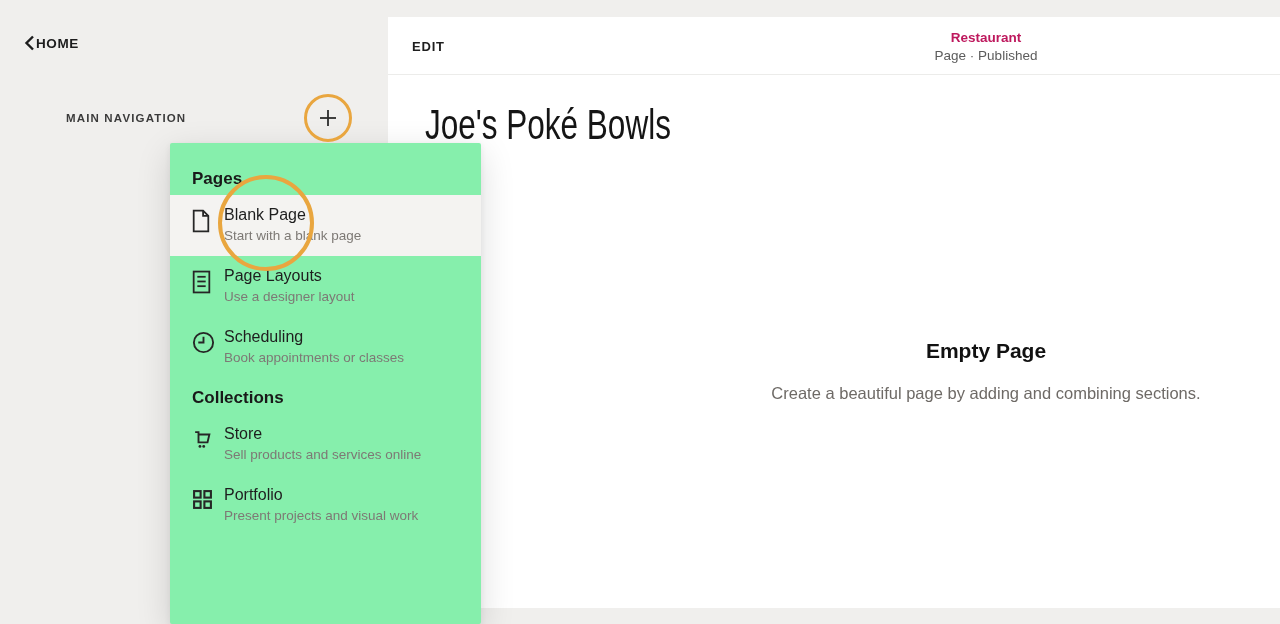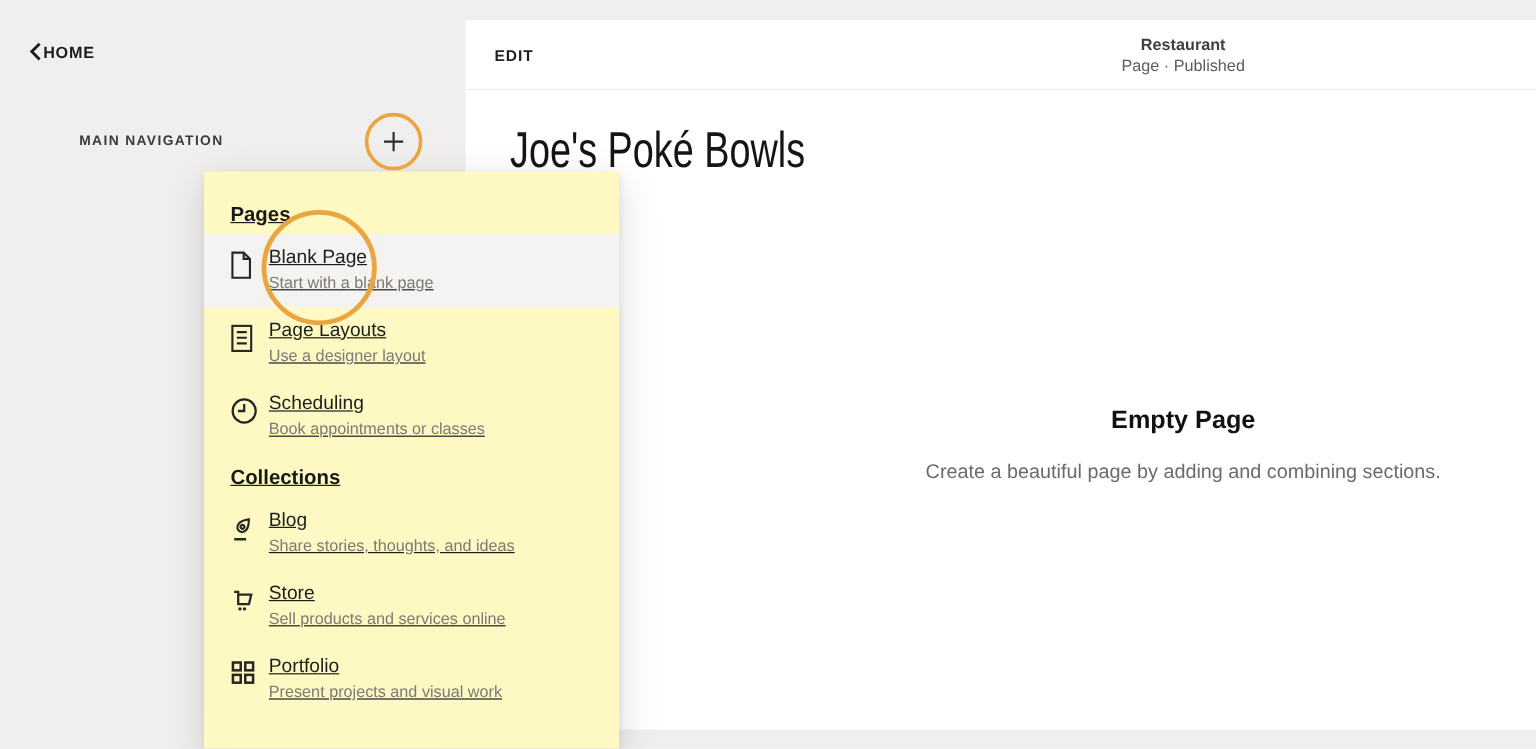--- a/index.html
+++ b/index.html
@@ -28,24 +28,24 @@
     display:flex; align-items:center; justify-content:center; cursor:pointer;
   }
 
   
   .ring { position:absolute; border-radius:50%; pointer-events:none; z-index:20; }
   .ring-plus { left:304px; top:94px; width:48px; height:48px; border:3px solid #E9A63F; }
   .ring-blank { left:218px; top:175px; width:96px; height:96px; border:4px solid #E9A63F; }
 
   
   .add-menu {
-    position:absolute; left:170px; top:143px; width:346px; height:481px;
-    background:#fef9c3; border-radius:2px; z-index:5;
+    position:absolute; left:170px; top:143px; width:311px; height:481px;
+    background:#86efac; border-radius:2px; z-index:5;
     box-shadow:0 10px 35px rgba(0,0,0,.14), 0 2px 6px rgba(0,0,0,.07);
-    padding-top:12px; overflow:hidden;text-decoration:underline;
+    padding-top:12px; overflow:hidden;
   }
   .menu-section-title {
     margin:14px 0 6px 22px;
     font-size:17px; font-weight:bold; color:#191919;
   }
   .menu-section-title.second { margin-top:10px; }
   .menu-item {
     display:flex; align-items:flex-start;
     min-height:61px; padding:11px 14px 10px 22px;
     cursor:pointer;
@@ -59,21 +59,21 @@
   .editor { position:absolute; left:388px; top:17px; width:912px; height:591px; background:#ffffff; }
   .editor-header { position:relative; height:58px; border-bottom:1px solid #ececea; background:#fff; }
   .edit-label {
     position:absolute; left:24px; top:50%; transform:translateY(-50%);
     font-size:13px; font-weight:bold; letter-spacing:.8px; color:#1f1f1f;
   }
   .page-info {
     position:absolute; left:598px; top:50%; transform:translate(-50%,-50%);
     text-align:center; white-space:nowrap;
   }
-  .page-info-title  { font-size:13.5px; font-weight:bold; color:#404040; margin-bottom:3px; }
+  .page-info-title  { font-size:13.5px; font-weight:bold; color:#be185d; margin-bottom:3px; }
   .page-info-status { font-size:13.5px; color:#5c5c5c; }
 
   .site-title {
     position:absolute; left:37px; top:84px;
     font-size:42px; font-weight:500; color:#151515; white-space:nowrap;
     transform:scaleX(.75); transform-origin:0 0; letter-spacing:0;
   }
 
   .empty-state {
     position:absolute; left:598px; top:322px; transform:translateX(-50%);
@@ -168,35 +168,20 @@
       </svg>
     </span>
     <span class="mi-text">
       <span class="mi-title" style="display:block">Scheduling</span>
       <span class="mi-sub" style="display:block">Book appointments or classes</span>
     </span>
   </div>
 
   <div class="menu-section-title second">Collections</div>
 
-  <div class="menu-item">
-    <span class="mi-icon">
-      <svg width="22" height="24" viewBox="0 0 21 23" fill="none" stroke="#262626" stroke-width="1.7">
-        <g transform="translate(10.5,9.5) rotate(40)">
-          <path d="M0 -6.5 C2.3 -3.8 3.9 -1.4 3.9 1.2 C3.9 4 2.1 5.6 0 5.6 C-2.1 5.6 -3.9 4 -3.9 1.2 C-3.9 -1.4 -2.3 -3.8 0 -6.5 Z"></path>
-          <circle cx="0" cy="1.4" r="1.5"></circle>
-        </g>
-        <line x1="3" y1="20.5" x2="12.5" y2="20.5" stroke-width="2"></line>
-      </svg>
-    </span>
-    <span class="mi-text">
-      <span class="mi-title" style="display:block">Blog</span>
-      <span class="mi-sub" style="display:block">Share stories, thoughts, and ideas</span>
-    </span>
-  </div>
 
   <div class="menu-item">
     <span class="mi-icon">
       <svg width="22" height="23" viewBox="0 0 21 22" fill="none" stroke="#262626" stroke-width="1.8">
         <path d="M3 4 H6.2 V13.8 H14.8 L16.6 6.2 H6.2"></path>
         <circle cx="7.6" cy="17.6" r="1.35" fill="#262626" stroke="none"></circle>
         <circle cx="11.2" cy="17.6" r="1.35" fill="#262626" stroke="none"></circle>
       </svg>
     </span>
     <span class="mi-text">

